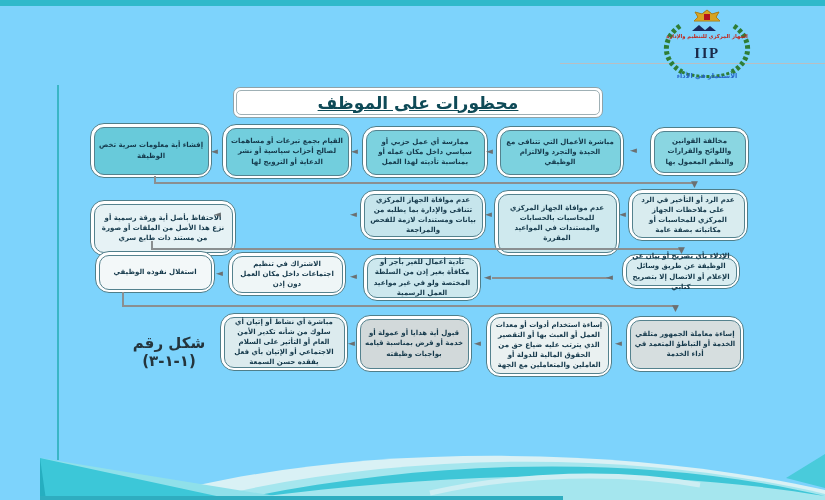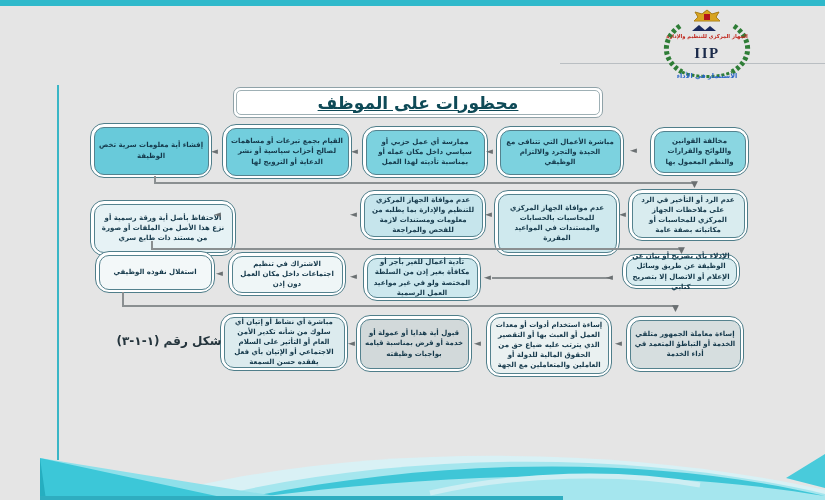--- a/index.html
+++ b/index.html
@@ -1,17 +1,17 @@
 <!DOCTYPE html>
 <html lang="ar"><head>
 <meta charset="utf-8">
 <style>
   html,body{margin:0;padding:0;background:#fff;}
   #page{
-    position:relative;width:825px;height:500px;background:#e5e5e5;
+    position:relative;width:825px;height:500px;background:#7dd3fc;
     overflow:hidden;font-family:"DejaVu Sans",sans-serif;
   }
   
   .top-bar{position:absolute;left:0;top:0;width:825px;height:6px;background:#2fb9cb;}
   
   .left-rule{position:absolute;left:57px;top:85px;width:2px;height:375px;background:#3ab6c6;}
   
   .header-rule{position:absolute;left:560px;top:63px;width:265px;height:1px;background:#b9bec2;}
 
   
@@ -38,21 +38,21 @@
     padding:2px 4px;box-sizing:border-box;direction:rtl;
   }
 
   
   .cline{position:absolute;background:#8a8f91;}
   .arr{position:absolute;color:#6b7072;font-size:9px;line-height:9px;font-family:"DejaVu Sans",sans-serif;}
 
   
   .fig-caption{
     position:absolute;left:104px;top:334px;width:130px;text-align:center;
-    font-size:12px;color:#24343c;direction:rtl;font-weight:bold;
+    font-size:15px;color:#24343c;direction:rtl;font-weight:bold;
   }
 
   
   .logo{position:absolute;left:646px;top:8px;width:122px;height:74px;}
 
   
   .waves{position:absolute;left:0;bottom:0;width:825px;height:62px;}
 </style>
 </head>
 <body>
@@ -116,21 +116,21 @@
   <div class="cline" style="left:154px;top:182px;width:542px;height:1.5px"></div>
   <span class="arr" style="left:691px;top:180px">▼</span>
 
   <div class="pbox" style="left:628px;top:189px;width:120px;height:52px;--fill:#d9ecef">
     <div class="pbox-inner">عدم الرد أو التأخير في الرد على ملاحظات الجهاز المركزي للمحاسبات أو مكاتباته بصفة عامة</div>
   </div>
   <div class="pbox" style="left:494px;top:190px;width:126px;height:66px;--fill:#cfe9ee">
     <div class="pbox-inner">عدم موافاة الجهاز المركزي للمحاسبات بالحسابات والمستندات في المواعيد المقررة</div>
   </div>
   <div class="pbox" style="left:360px;top:190px;width:126px;height:50px;--fill:#c6e5ec">
-    <div class="pbox-inner">عدم موافاة الجهاز المركزي للتنظيم والإدارة بما يطلبه من معلومات ومستندات لازمة للفحص والمراجعة</div>
+    <div class="pbox-inner">عدم موافاة الجهاز المركزي تتنافى والإدارة بما يطلبه من بيانات ومستندات لازمة للفحص والمراجعة</div>
   </div>
   <div class="pbox" style="left:90px;top:200px;width:146px;height:56px;--fill:#e6f2f5">
     <div class="pbox-inner">الاحتفاظ بأصل أية ورقة رسمية أو نزع هذا الأصل من الملفات أو صورة من مستند ذات طابع سري</div>
   </div>
   <span class="arr" style="left:619px;top:210px">◄</span>
   <span class="arr" style="left:485px;top:210px">◄</span>
   <span class="arr" style="left:350px;top:210px">◄</span>
   <span class="arr" style="left:214px;top:210px">◄</span>
 
   <div class="cline" style="left:151px;top:241px;width:1.5px;height:8px"></div>

